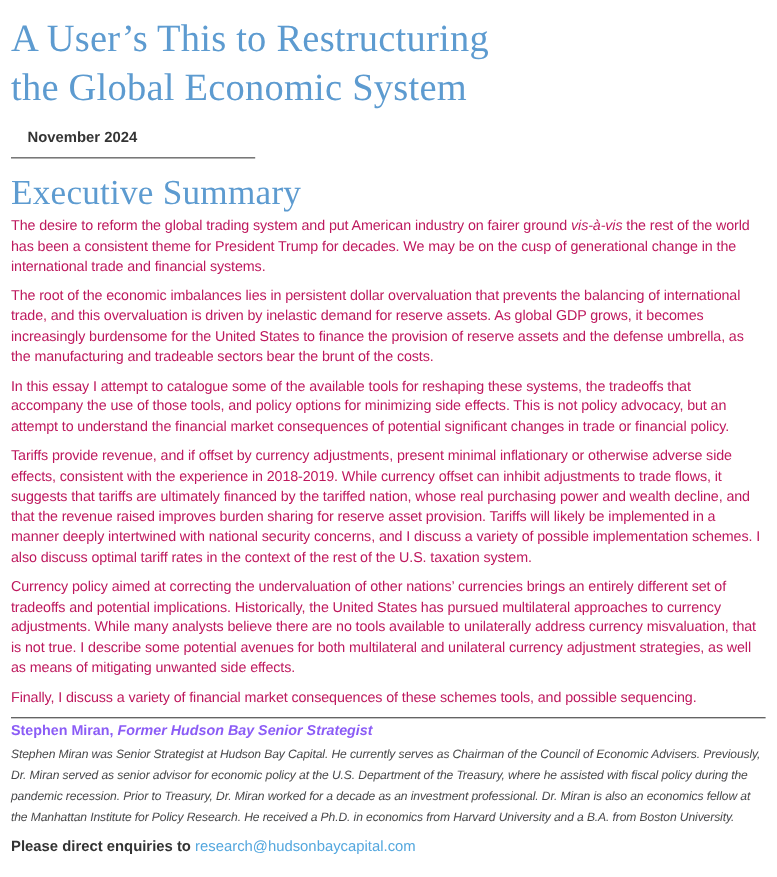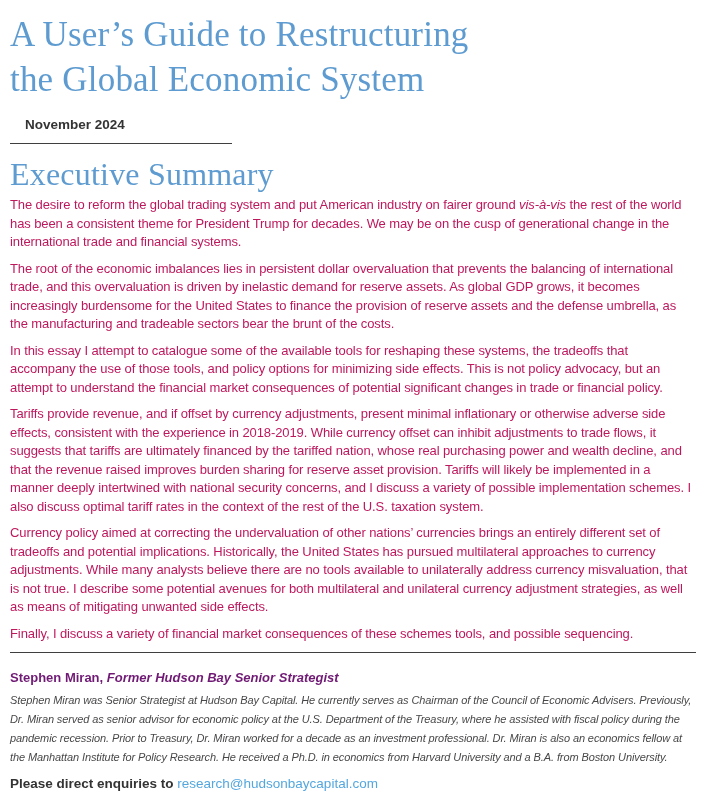--- a/index.html
+++ b/index.html
@@ -55,24 +55,24 @@
   }
   p.body em { font-style: italic; }
 
   .full-rule {
     margin-top: 9px;
     width: 100%; height: 0;
     border-top: 1px solid #3f3f3f;
   }
 
   .author-line {
-    margin-top: 17px;
+    margin-top: 3px;
     font-size: 13px;
     line-height: 16px;
-    color: #701a75;
+    color: #8b5cf6;
   }
   .author-name { font-weight: 700; }
   .author-role { font-weight: 700; font-style: italic; }
 
   .bio {
     margin: 5px 0 0 0;
     font-style: italic;
     font-size: 11px;
     line-height: 19px;
     letter-spacing: -0.1px;
@@ -86,21 +86,21 @@
   }
   .contact-label { font-weight: 700; color: #333333; }
   .email { color: #54a7de; text-decoration: none; font-weight: 400; cursor: pointer; }
 </style>
 </head>
 <body>
 
 <div class="page">
 
   <h1 class="title">
-    <span class="tline">A User’s Guide to Restructuring</span>
+    <span class="tline">A User’s This to Restructuring</span>
     <span class="tline">the Global Economic System</span>
   </h1>
 
   <div class="date">November 2024</div>
   <div class="short-rule"></div>
 
   <h2 class="exec-heading">Executive Summary</h2>
 
   <p class="body"><span>The desire to reform the global trading system and put American industry on fairer ground </span><em>vis-à-vis</em><span> the rest of the world has been a consistent theme for President Trump for decades. We may be on the cusp of generational change in the international trade and financial systems.</span></p>
 

